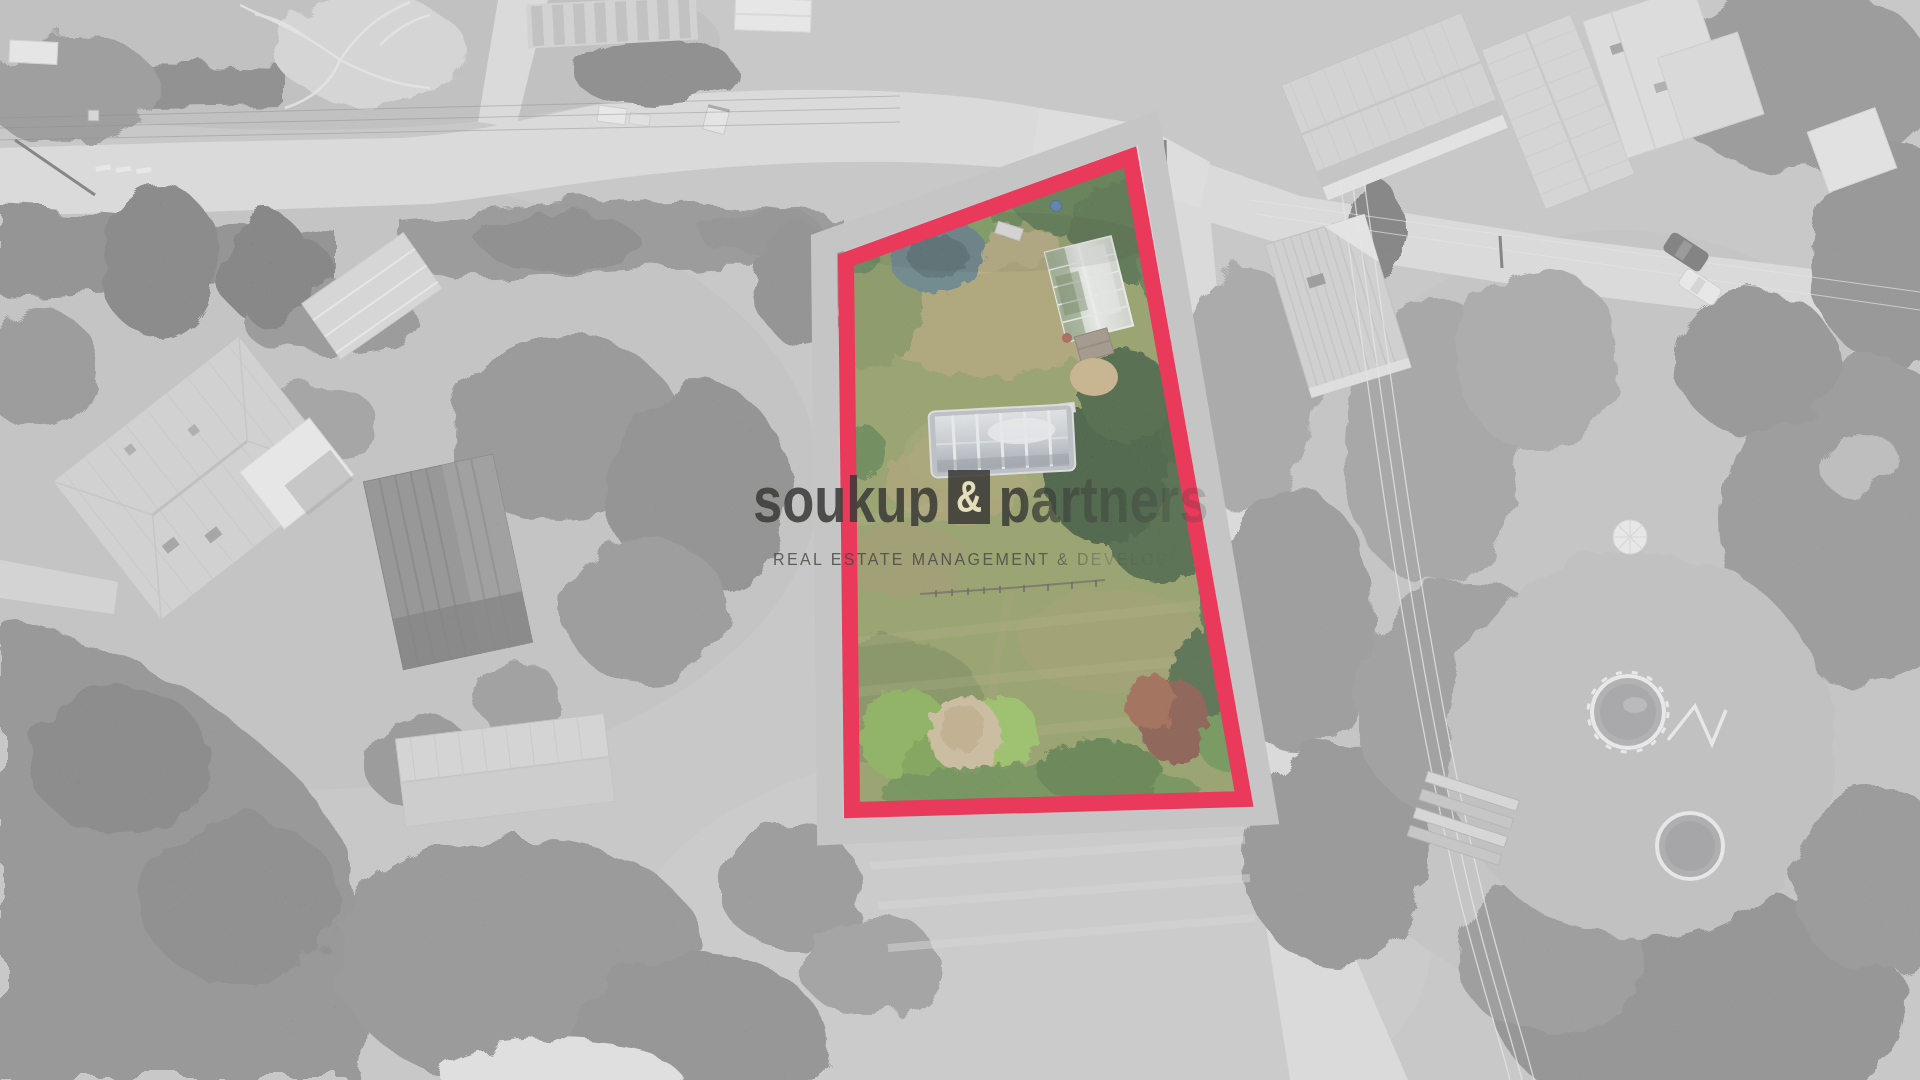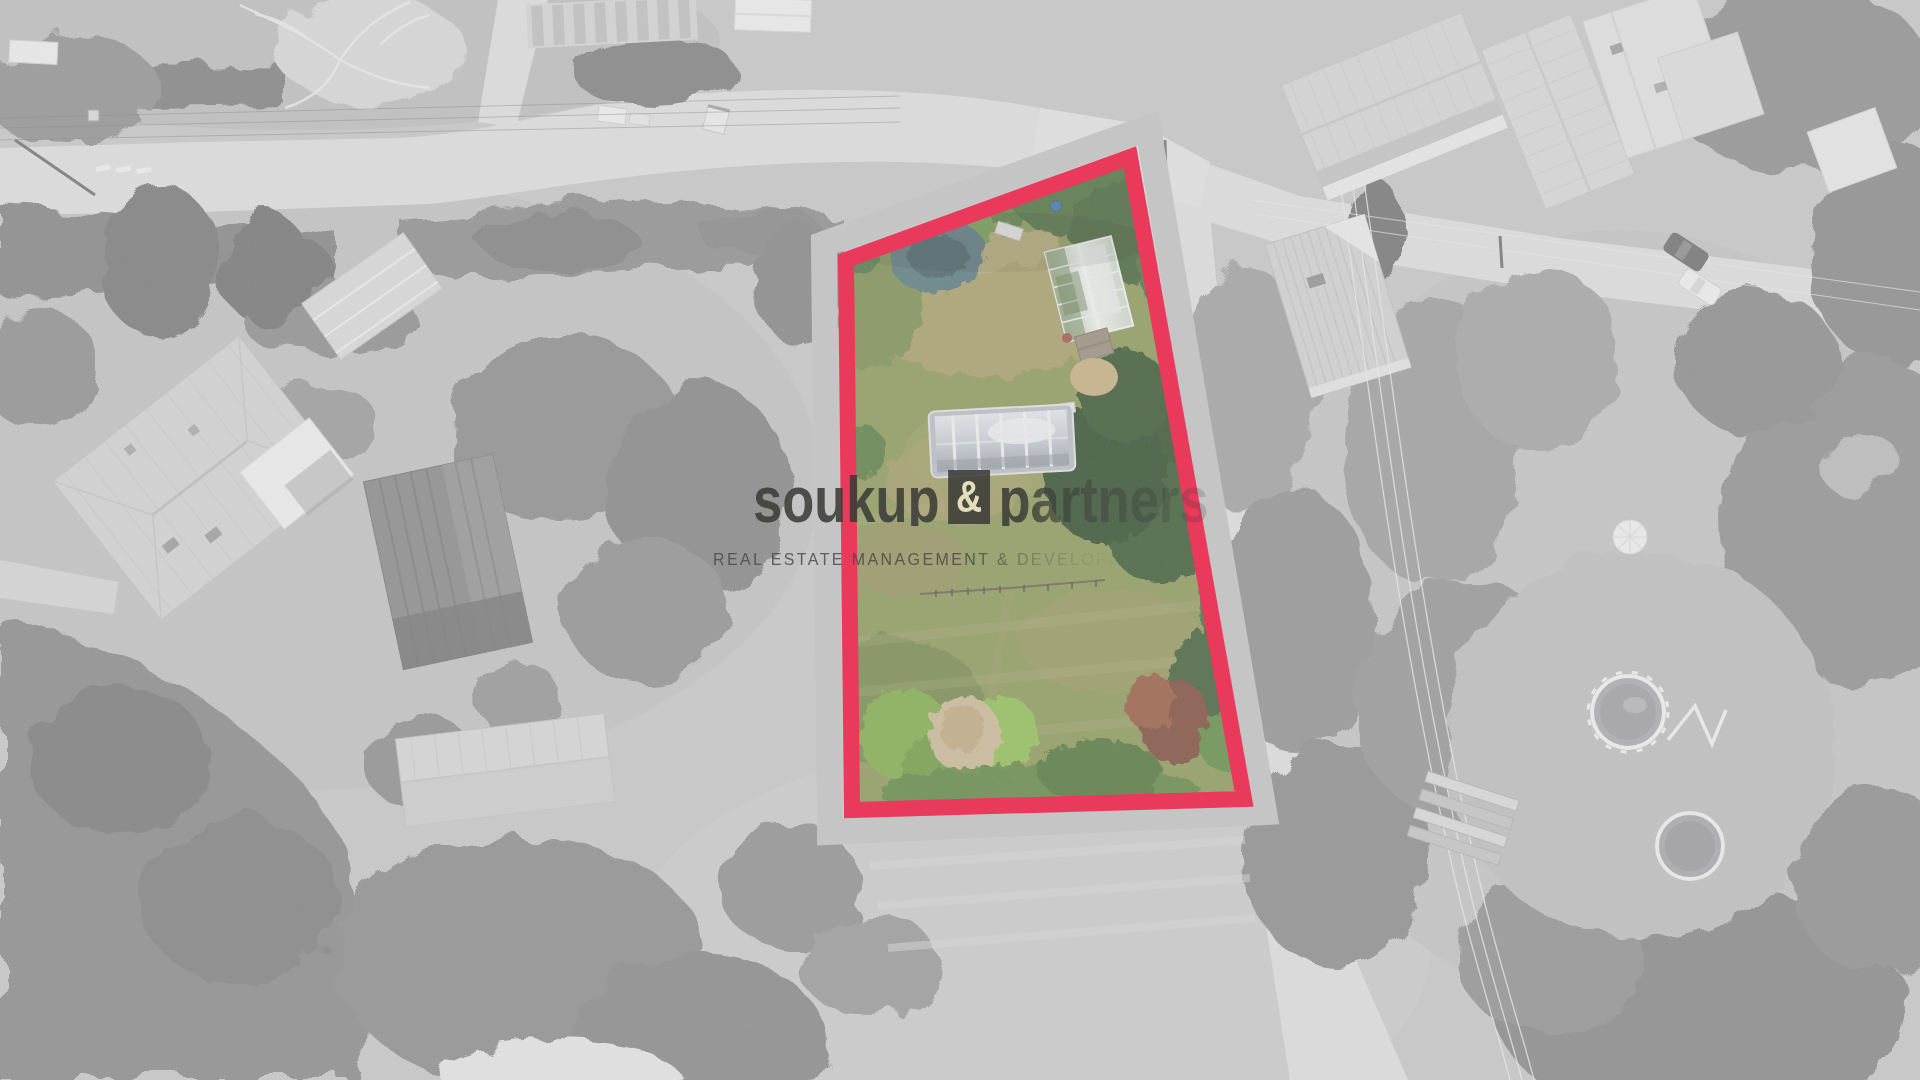--- a/index.html
+++ b/index.html
@@ -20,21 +20,21 @@
             mask-image:linear-gradient(90deg,#000 0%,#000 58%,rgba(0,0,0,.5) 74%,rgba(0,0,0,.22) 100%);
   }
   .wm-part{display:inline-block;}
   .wm-amp{
     display:inline-block;background:var(--watermark-box-bg,#3b3b38);
     color:var(--watermark-box-amp,#ece6c6);
     font-size:44px;line-height:54px;height:54px;padding:0 10px;
     margin-bottom:2px;font-weight:bold;
   }
   .wm-tagline{
-    position:absolute;left:713px;top:551px;
+    position:absolute;left:773px;top:551px;
     font-size:16px;letter-spacing:2.4px;color:#4b4b48;opacity:.85;
     white-space:nowrap;
     -webkit-mask-image:linear-gradient(90deg,#000 0%,#000 58%,rgba(0,0,0,.4) 72%,transparent 90%);
             mask-image:linear-gradient(90deg,#000 0%,#000 58%,rgba(0,0,0,.4) 72%,transparent 90%);
   }
 </style>
 </head>
 <body>
 
 <div class="stage">

